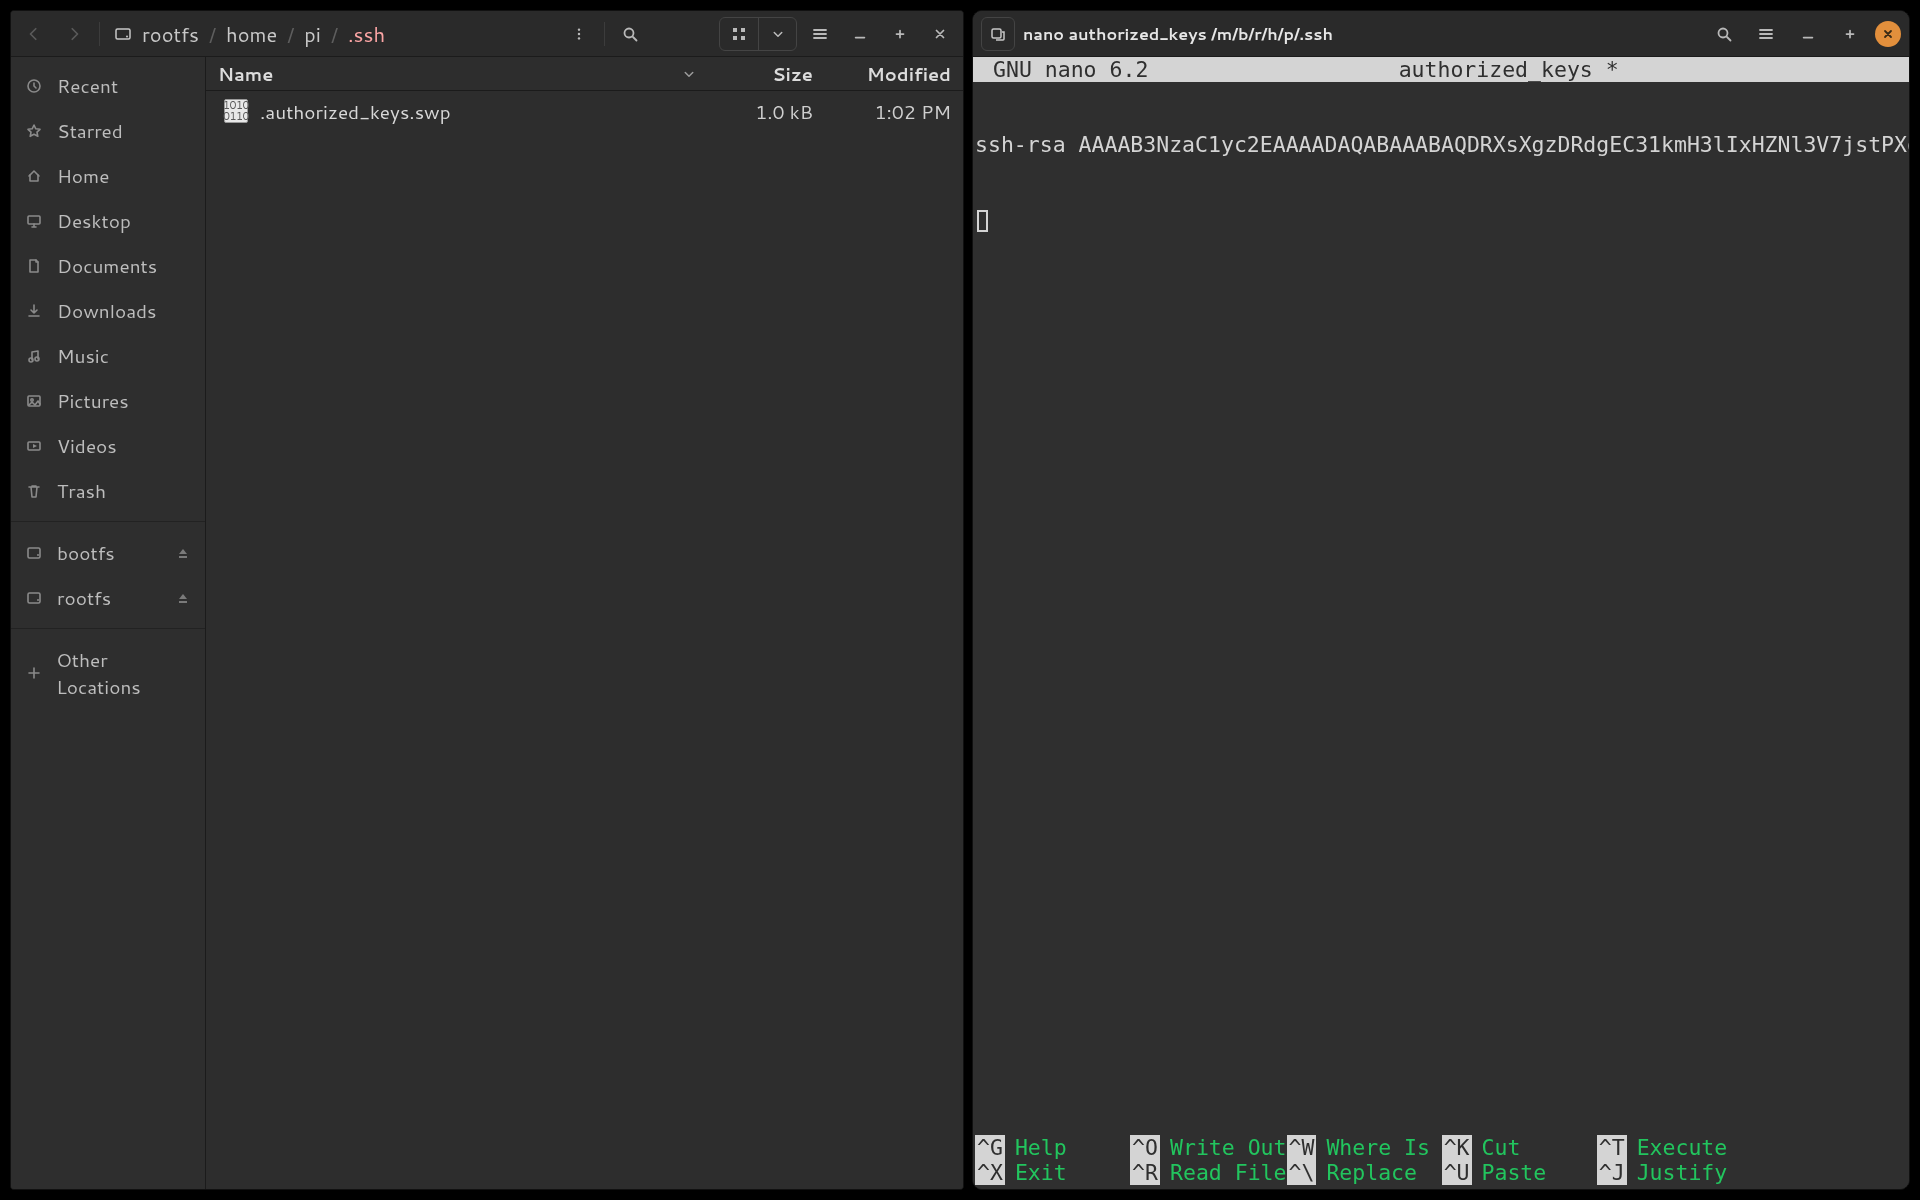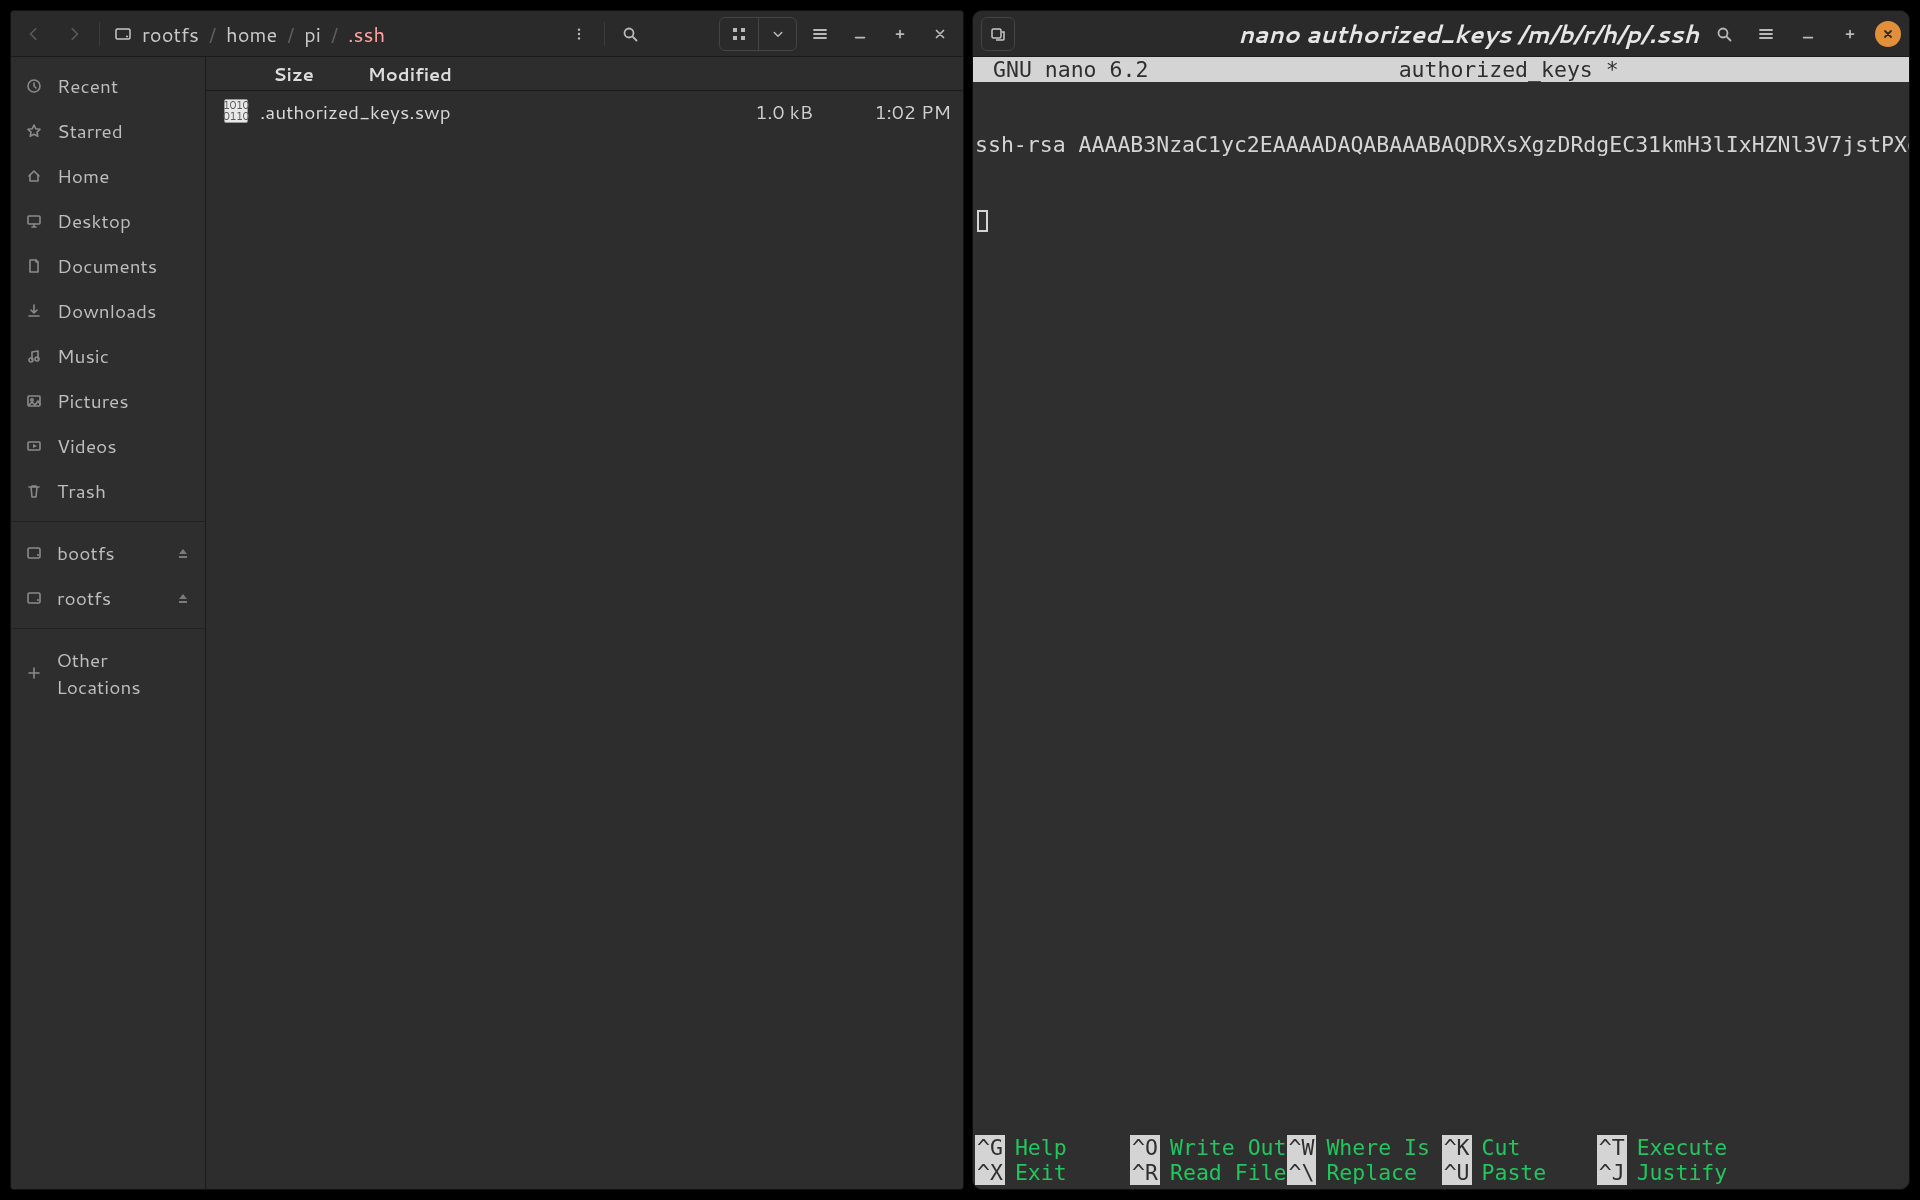--- a/index.html
+++ b/index.html
@@ -90,21 +90,21 @@
 
 .term-window {
   flex: 1; height: 1180px; background: #303030;
   border-radius: 10px; overflow: hidden; display: flex; flex-direction: column;
   border: 1px solid #111;
 }
 .term-titlebar {
   height: 46px; background: #2a2a2a; display:flex; align-items:center;
   padding: 0 8px; gap: 8px; border-bottom: 1px solid #1b1b1b;
 }
-.term-title { flex:1; text-align:right; font-size:24px; color:#e6e6e6; font-weight:700;font-style:italic; }
+.term-title { flex:1; text-align:left; font-size:16px; color:#e6e6e6; font-weight:700; }
 .term-newtab {
   width: 34px; height: 34px; border: 1px solid #444; border-radius: 6px;
   display:flex; align-items:center; justify-content:center; color:#c8c8c8; cursor:pointer;
 }
 .close-circle {
   width: 26px; height: 26px; border-radius: 50%;
   background: #e28f3c; display:flex; align-items:center; justify-content:center;
   color:#3a2a15; cursor:pointer;
 }
 
@@ -354,20 +354,28 @@
               <svg width="16" height="16" viewBox="0 0 16 16">
                 <path d="M8 3v10M3 8h10" stroke="currentColor" stroke-width="1.6" fill="none" stroke-linecap="round" stroke-linejoin="round"></path>
               </svg>
             </span>
             <span>Other Locations</span>
           </div>
         </div>
 
       <div class="fm-list">
         <div class="fm-cols">
+          <div class="col-name">
+            <span>Name</span>
+            <span class="sort-ind">
+              <svg width="12" height="12" viewBox="0 0 16 16">
+                  <path d="M3 6l5 5 5-5" stroke="currentColor" stroke-width="2" fill="none" stroke-linecap="round" stroke-linejoin="round"></path>
+                </svg>
+            </span>
+          </div>
           <div class="col-size">Size</div>
           <div class="col-mod">Modified</div>
         </div>
         <div class="fm-rows" id="fm-rows">
             <div class="row">
               <span class="ficon">1010<br>0110</span>
               <span class="fname">.authorized_keys.swp</span>
               <span class="fsize">1.0 kB</span>
               <span class="fmod">1:02 PM</span>
             </div>

